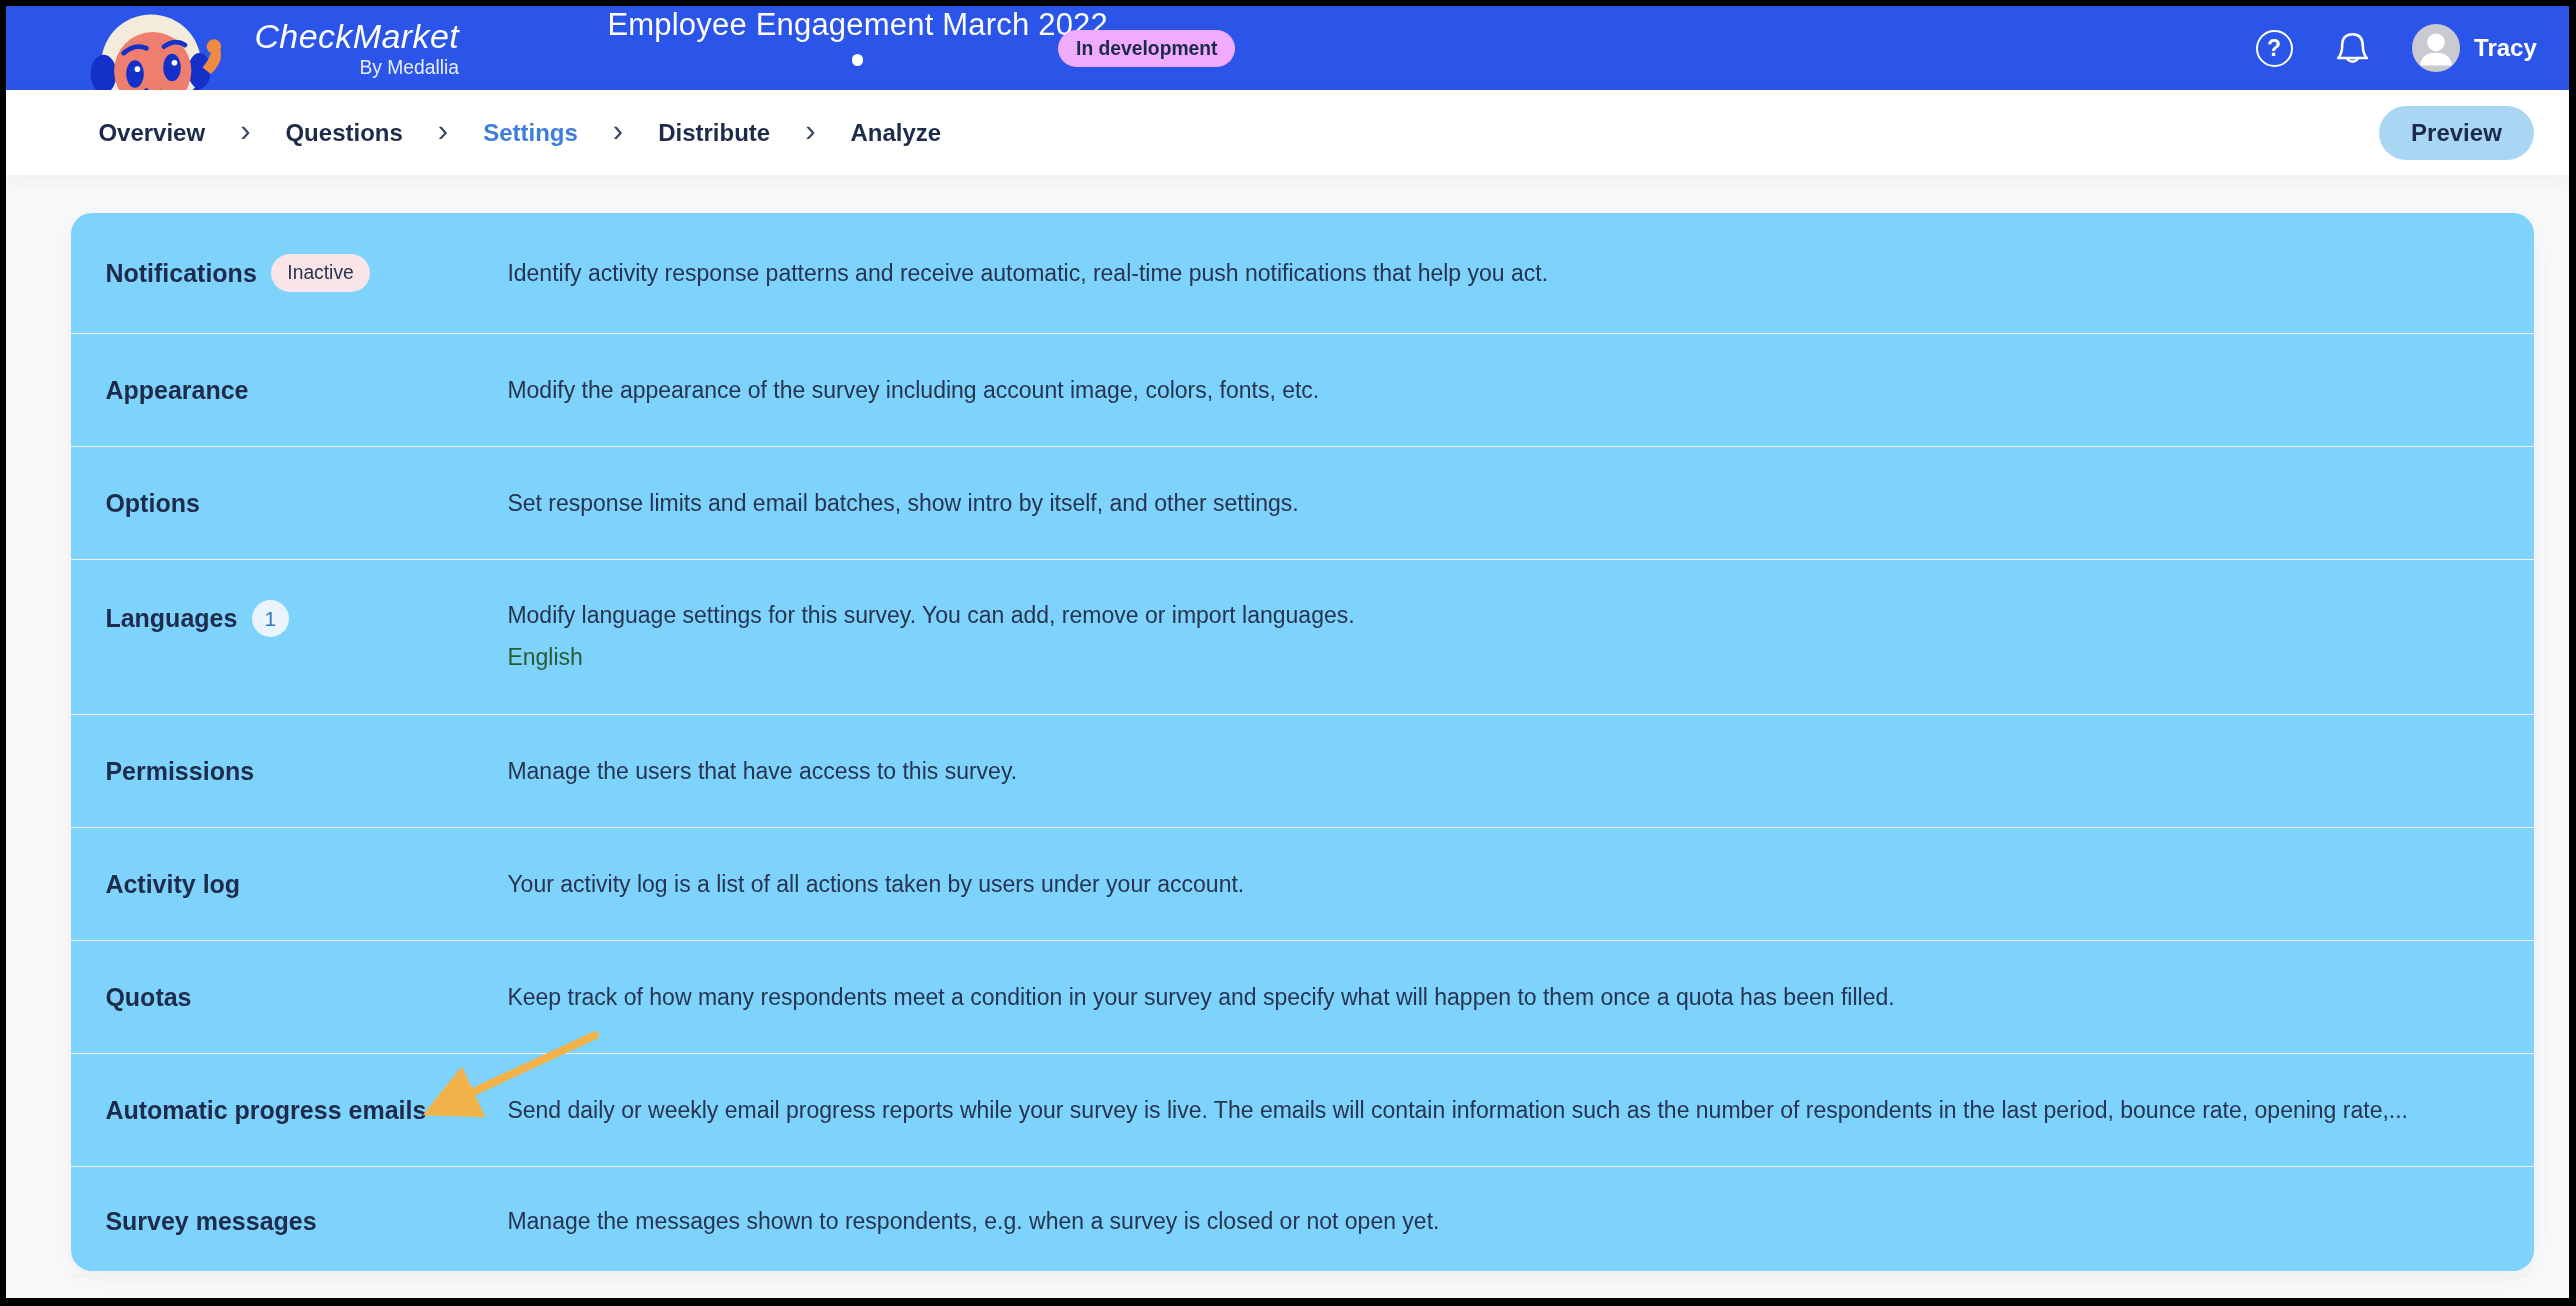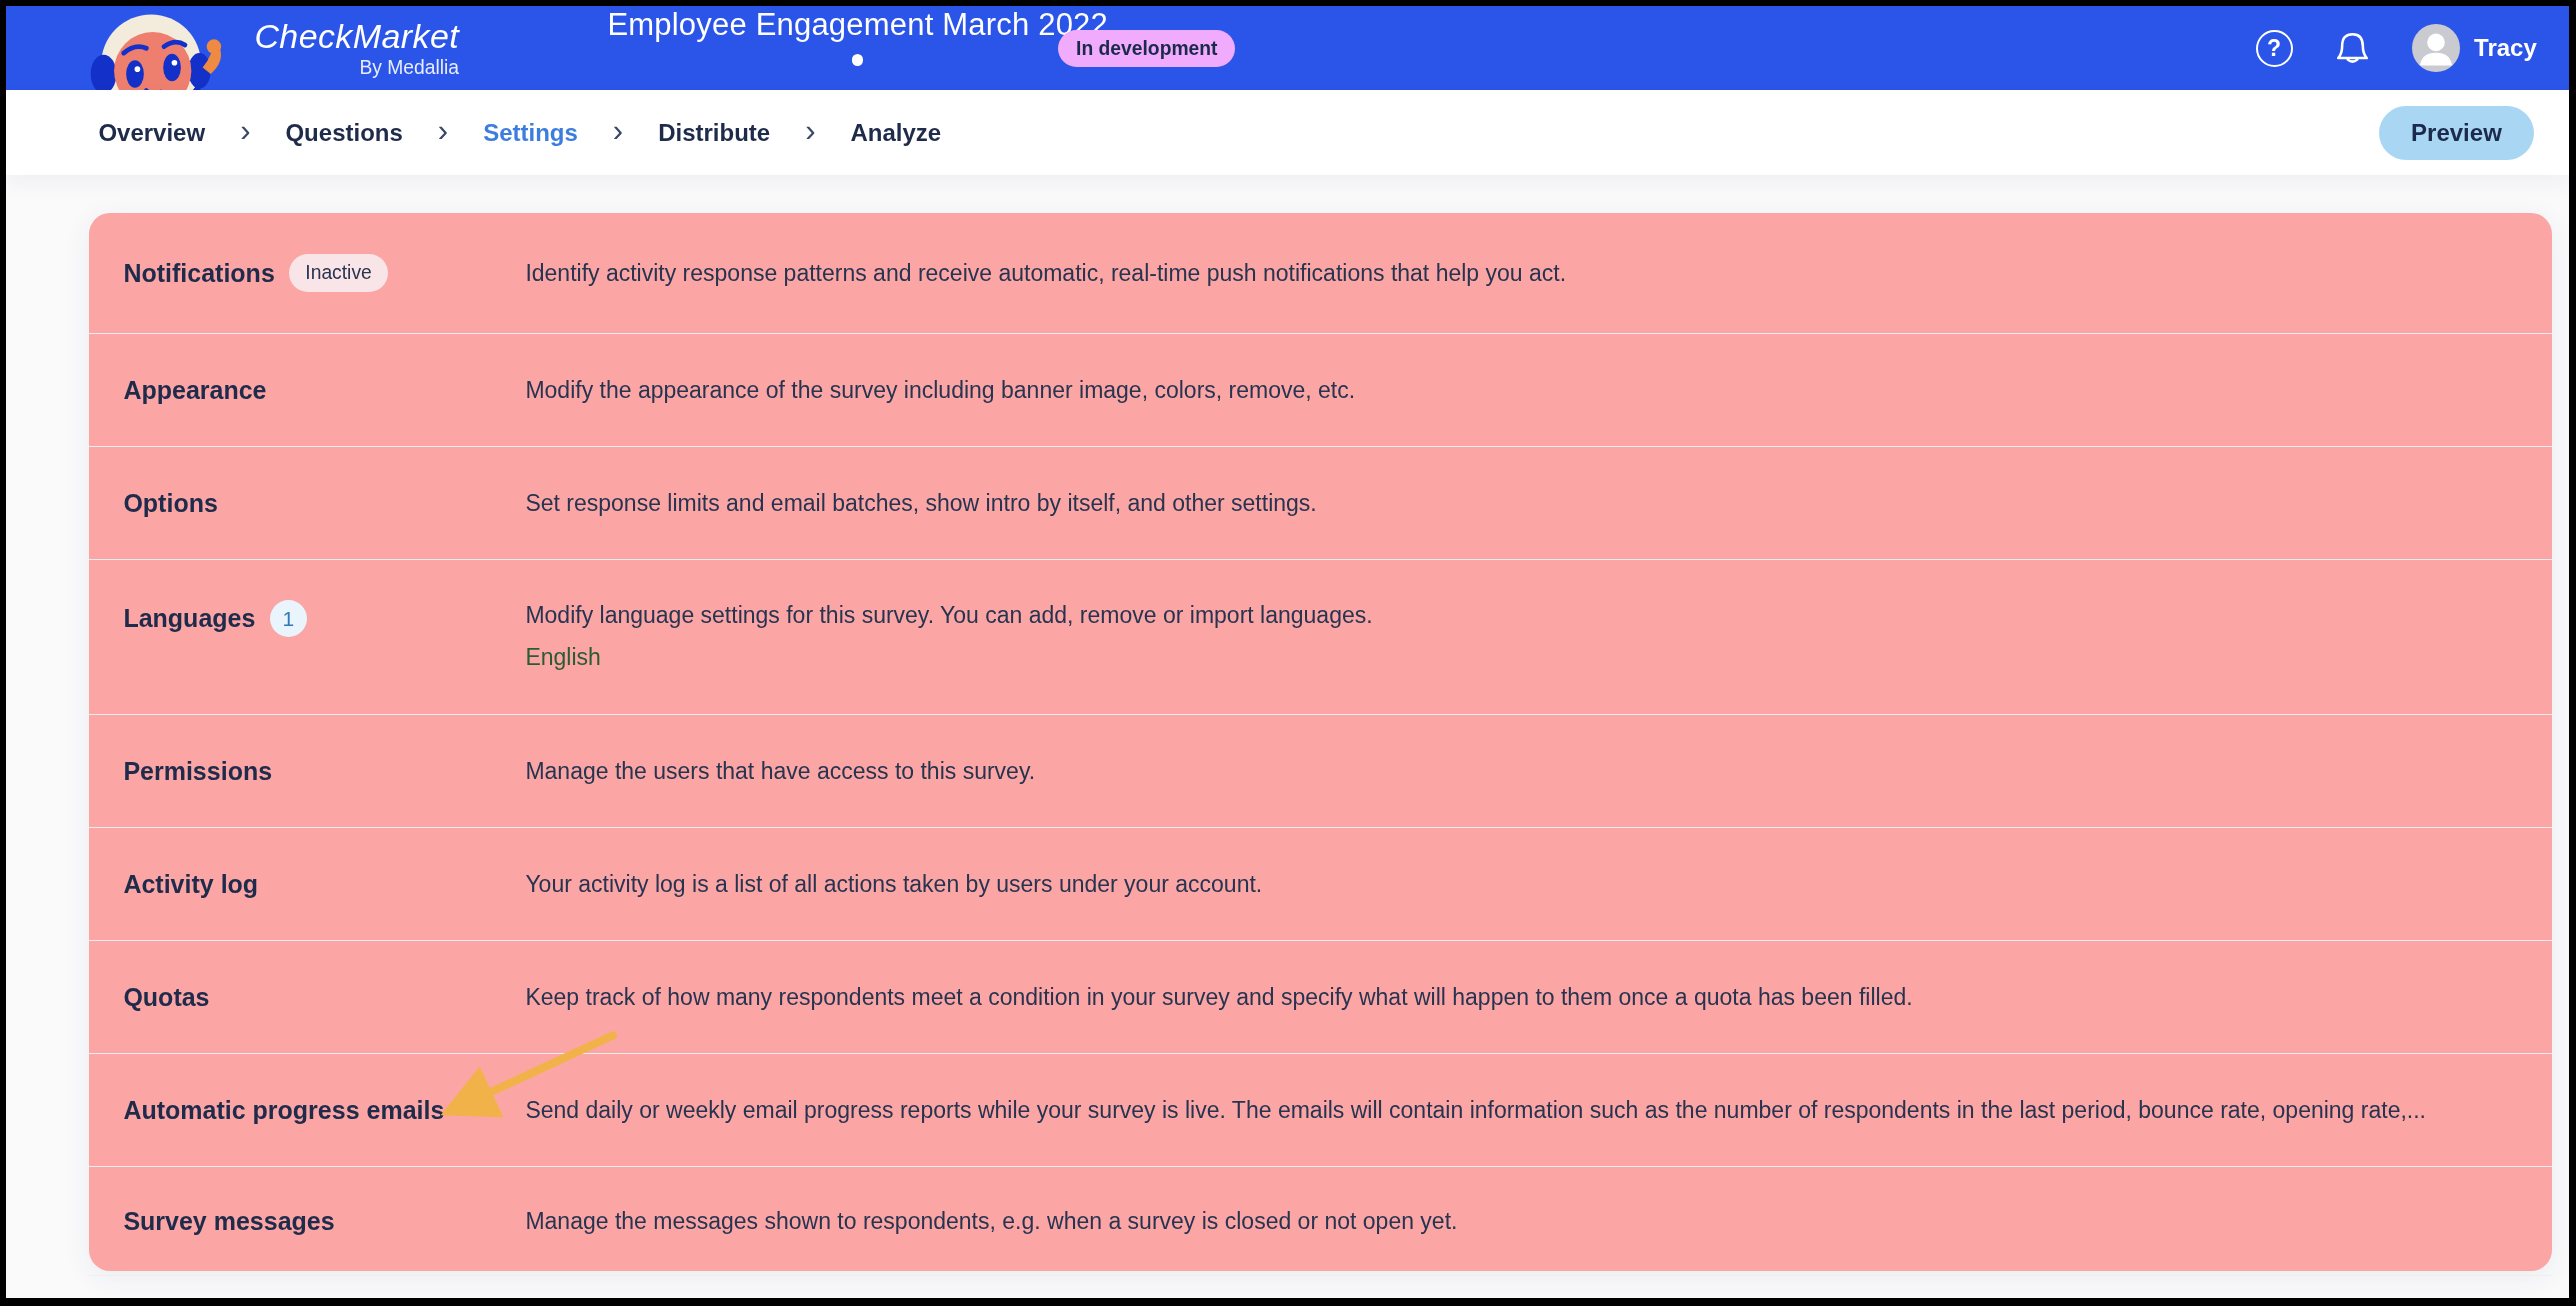--- a/index.html
+++ b/index.html
@@ -88,23 +88,23 @@
   .crumb-sep{font-size:31px;font-weight:400;color:#3a4765;line-height:1;transform:translateY(-2.4px);}
   .preview-button{
     position:absolute;right:35px;top:16px;
     background:var(--preview-bg);color:#1c2b4d;
     font-size:24px;font-weight:700;
     padding:13px 32px;border-radius:29px;border:none;cursor:pointer;
     font-family:"Liberation Sans", sans-serif;
   }
   
   .card{
-    position:absolute;left:83px;top:207px;
+    position:absolute;left:65px;top:207px;
     width:2463px;height:1058px;
-    background:#fca5a5;border-radius:21px;
+    background:#7dd3fc;border-radius:21px;
     box-shadow:0 6.4px 29px rgba(40,50,80,.07);
   }
   .row{
     display:flex;align-items:center;
     min-height:113px;
     border-bottom:0.8px solid var(--divider);
     padding-left:34px;padding-right:34px;
     cursor:pointer;
   }
   .row:last-child{border-bottom:none;}
@@ -228,21 +228,21 @@
       <div class="row-desc-wrap">
         <div class="row-desc">Identify activity response patterns and receive automatic, real-time push notifications that help you act.</div>
       </div>
     </div>
 
     <div class="row">
       <div class="row-title-wrap">
         <span class="row-title">Appearance</span>
       </div>
       <div class="row-desc-wrap">
-        <div class="row-desc">Modify the appearance of the survey including banner image, colors, remove, etc.</div>
+        <div class="row-desc">Modify the appearance of the survey including account image, colors, fonts, etc.</div>
       </div>
     </div>
 
     <div class="row">
       <div class="row-title-wrap">
         <span class="row-title">Options</span>
       </div>
       <div class="row-desc-wrap">
         <div class="row-desc">Set response limits and email batches, show intro by itself, and other settings.</div>
       </div>

